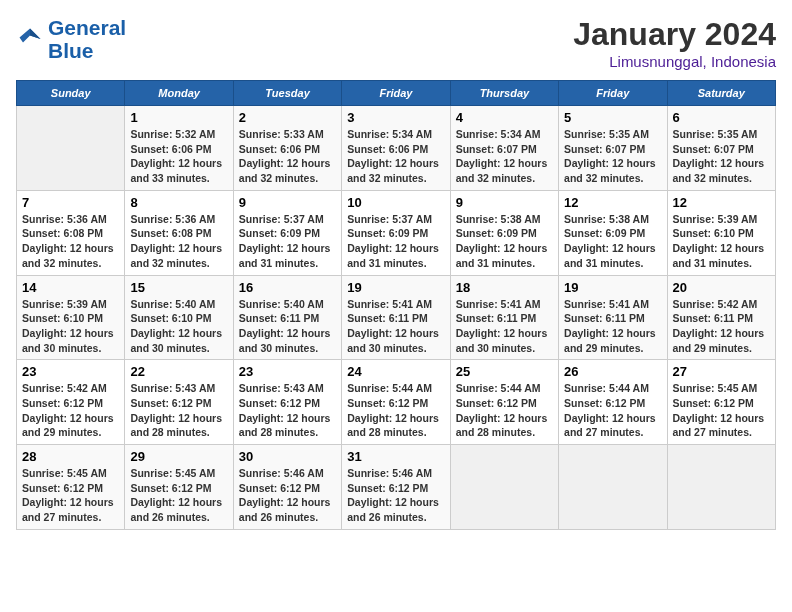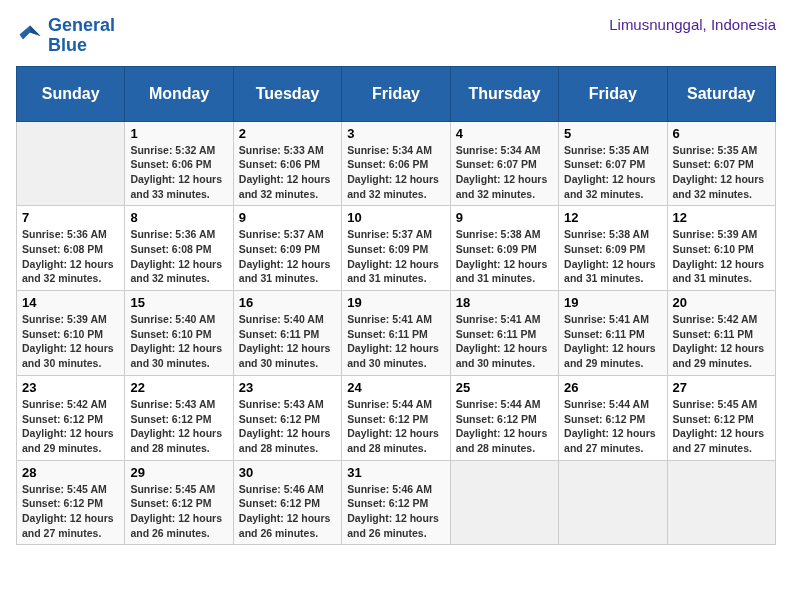--- a/index.html
+++ b/index.html
@@ -15,21 +15,21 @@
       justify-content: space-between;
       align-items: flex-start;
       margin-bottom: 10px;
     }
     .logo {
       display: flex;
       align-items: center;
       gap: 4px;
     }
     .logo-text {
-      font-size: 18px;
+      font-size: 21px;
       font-weight: bold;
       color: #333;
       line-height: 1.1;
     }
     .logo-text span {
       color: #1a5fa8;
     }
     .logo-bird {
       width: 28px;
       height: 28px;
@@ -47,24 +47,25 @@
       color: #4c1d95;
     }
     table {
       width: 100%;
       border-collapse: collapse;
       font-size: 11px;
     }
     thead tr th {
       background-color: #2563a8;
       color: #fff;
-      padding: 18px 4px;
-      font-size: 16px;
+      padding: 6px 4px;
+      font-size: 11px;
       font-weight: bold;
       border: 1px solid #1a4f8a;
+      font-style: italic;
     }
     tbody tr td {
       border: 1px solid #ccc;
       vertical-align: top;
       padding: 4px 5px;
       min-height: 70px;
       width: calc(100% / 7);
     }
     tbody tr:nth-child(odd) td {
       background-color: #f9f9f9;
@@ -96,20 +97,21 @@
     <svg class="logo-bird" viewBox="0 0 40 40">
       <polygon points="20,5 35,20 20,15 10,25 5,18" fill="#2563a8"></polygon>
       <polygon points="20,5 35,20 20,15" fill="#1a4f8a"></polygon>
     </svg>
     <div class="logo-text">
       <div><span>General</span></div>
       <div><span>Blue</span></div>
     </div>
   </div>
   <div class="title-block">
+    <div class="month-year">January 2024</div>
     <div class="location">Limusnunggal, Indonesia</div>
   </div>
 </div>
 
 <table>
   <thead>
     <tr>
     <th>Sunday</th>
         <th>Monday</th>
         <th>Tuesday</th>

